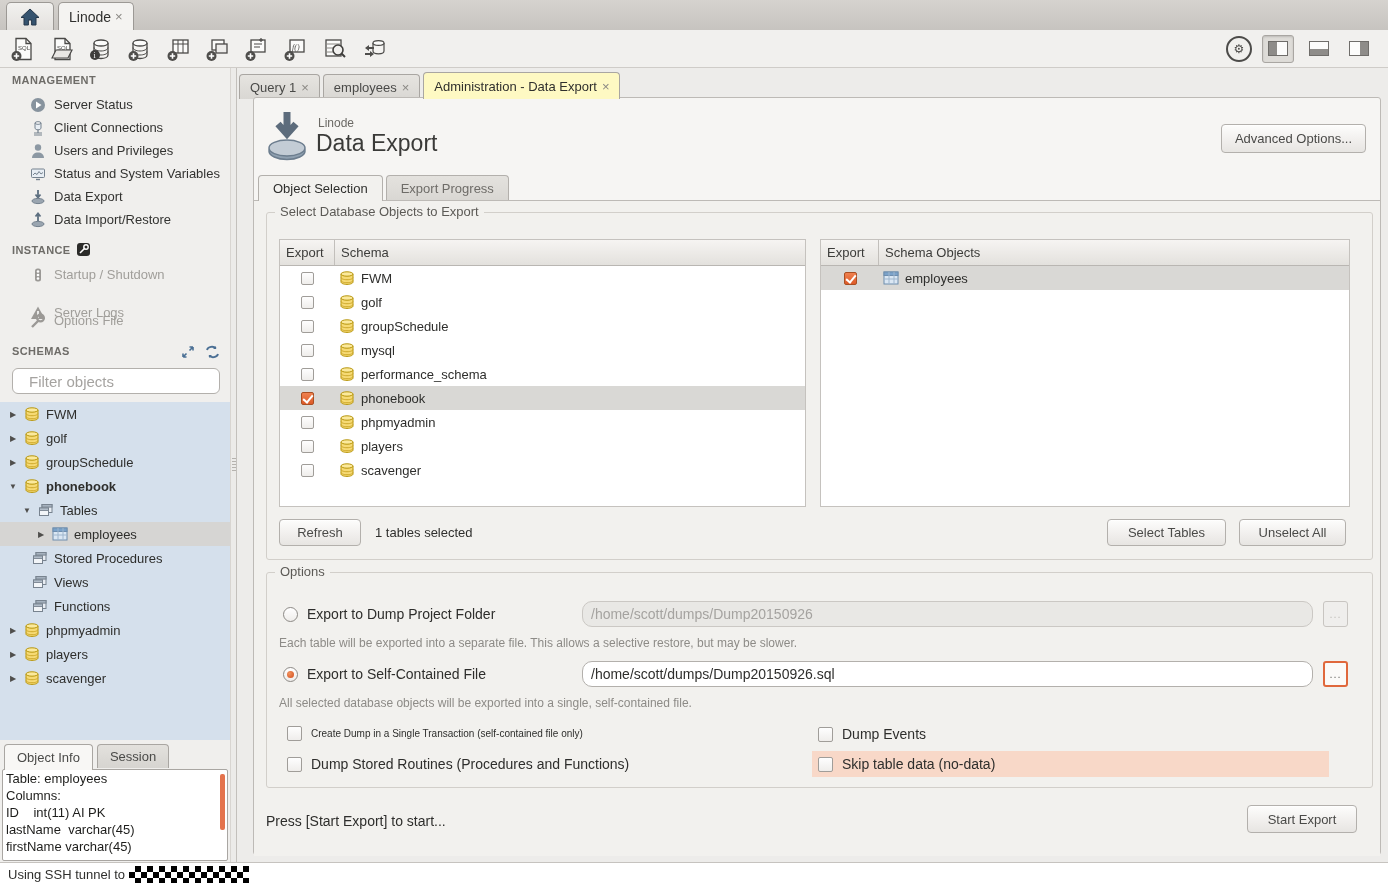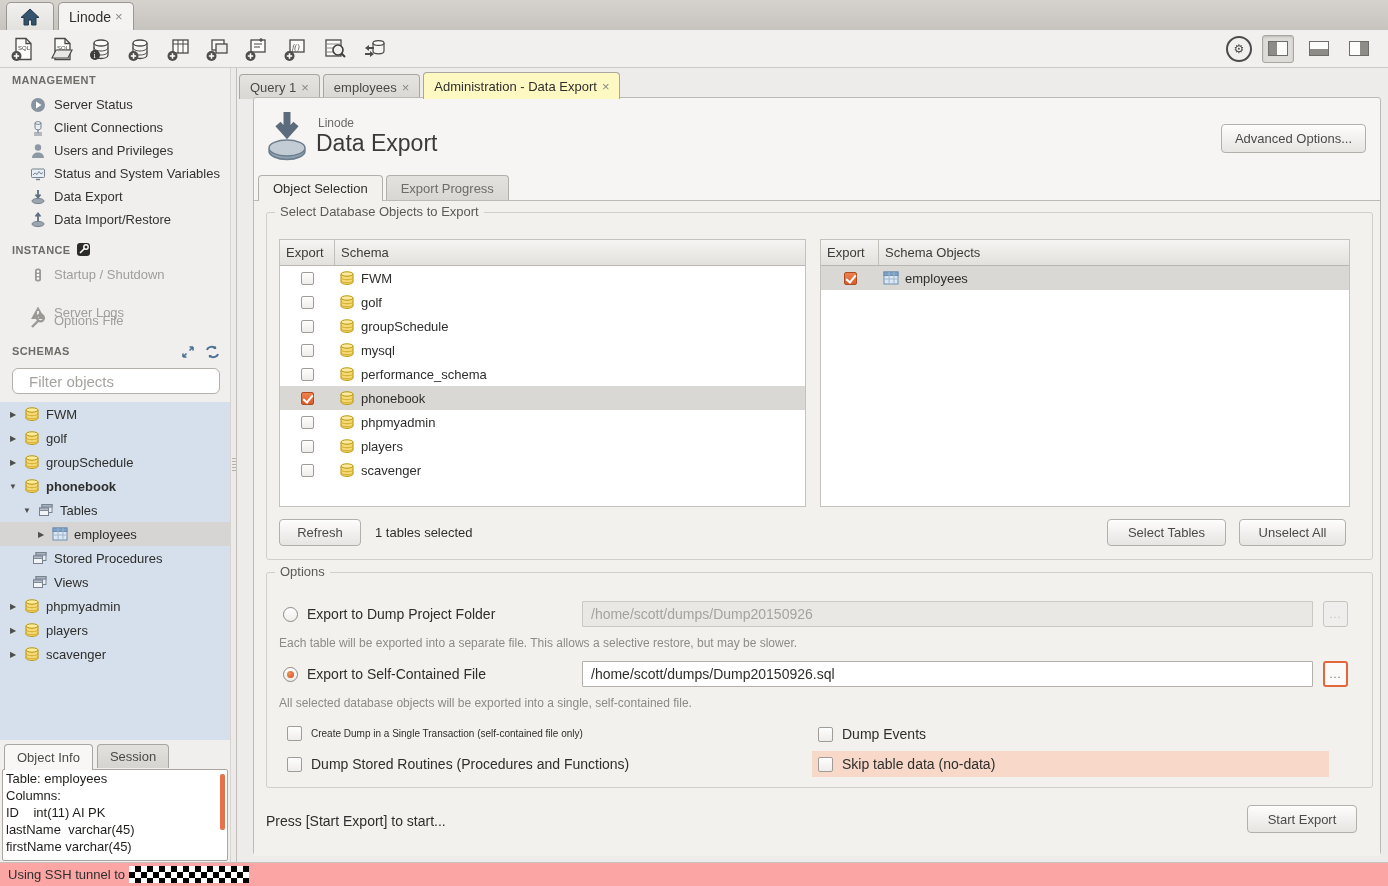--- a/index.html
+++ b/index.html
@@ -54,21 +54,21 @@
   .info-tabs{position:absolute;left:4px;top:676px;display:flex;gap:4px;}
   .itab{height:24px;padding:0 12px;display:flex;align-items:center;font-size:13px;color:#4a4a48;
     background:linear-gradient(#e3e1dd,#d6d4d0);border:1px solid #a9a6a2;border-bottom:none;border-radius:4px 4px 0 0;box-sizing:border-box;}
   .itab.active{background:#f8f7f5;height:26px;z-index:2;position:relative;}
   .info-box{position:absolute;left:2px;top:701px;width:226px;height:92px;background:#fff;
     border:1px solid #a9a6a2;border-radius:2px;box-sizing:border-box;overflow:hidden;}
   .info-line{white-space:pre;font-size:13px;line-height:17px;color:#1d1d1b;padding-left:3px;}
   .info-scroll{position:absolute;right:2px;top:4px;width:5px;height:56px;background:#e4734d;border-radius:2px;}
 
   
-  .statusbar{position:absolute;left:0;bottom:0;width:100%;height:24px;background:#fca5a5;
+  .statusbar{position:absolute;left:0;bottom:0;width:100%;height:24px;background:#ffffff;
     border-top:1px solid #c6c3bf;display:flex;align-items:center;padding-left:8px;box-sizing:border-box;color:#2f2f2d;}
   .checker{display:inline-block;width:120px;height:17px;margin-left:4px;
     background-image:linear-gradient(45deg,#000 25%,transparent 25%,transparent 75%,#000 75%),
                      linear-gradient(45deg,#000 25%,#fff 25%,#fff 75%,#000 75%);
     background-size:12px 12px;background-position:0 0,6px 6px;}
 
   
   .main{position:absolute;left:237px;top:68px;right:0;bottom:24px;}
   .maintabs{position:absolute;top:4px;left:2px;display:flex;gap:3px;align-items:flex-end;}
   .mtab{height:25px;padding:0 10px;display:flex;align-items:center;gap:5px;font-size:13px;color:#4a4a48;
@@ -121,21 +121,21 @@
   .refresh-btn{position:absolute;left:12px;top:0;width:82px;}
   .selcount{position:absolute;left:108px;top:6px;color:#2f2f2d;}
   .seltables-btn{position:absolute;left:840px;top:0;width:119px;}
   .unselect-btn{position:absolute;left:972px;top:0;width:107px;}
 
   .radio{width:15px;height:15px;border-radius:50%;border:1px solid #8d8a86;
     background:linear-gradient(#fff,#efedeb);box-sizing:border-box;position:relative;flex:none;}
   .radio.on::after{content:"";position:absolute;inset:3px;border-radius:50%;
     background:radial-gradient(circle at 35% 35%,#f0935f,#d44d1c);}
   .optrow{position:absolute;display:flex;align-items:center;gap:9px;color:#2e2e2c;}
-  .tinput{position:absolute;height:26px;border:1px solid #b3b0ac;border-radius:1px;background:#fff;
+  .tinput{position:absolute;height:26px;border:1px solid #b3b0ac;border-radius:10px;background:#fff;
     font-size:14px;color:#2e2e2c;padding:0 8px;box-sizing:border-box;font-family:"Liberation Sans",sans-serif;}
   .tinput.disabled{background:#e9e8e5;color:#a5a3a0;border-color:#cbc8c4;}
   .browse{position:absolute;width:25px;height:26px;border:1px solid #c8c5c1;border-radius:3px;
     background:#f1f0ee;color:#98968f;font-size:11px;letter-spacing:1px;display:flex;align-items:center;justify-content:center;box-sizing:border-box;}
   .browse.disabled{color:#c3c1bc;background:#efeeec;}
   .browse.focus{border:2px solid #e0683c;background:#fbfaf8;color:#6f6d69;}
   .hint{position:absolute;font-size:12px;color:#8d8b87;white-space:nowrap;}
   .cbrow{position:absolute;display:flex;align-items:center;gap:9px;color:#2e2e2c;}
   .cbrow.salmon{background:#f8d8c8;padding:5px 10px 5px 6px;width:517px;box-sizing:border-box;}
 
@@ -445,20 +445,26 @@
             <use href="#sym-folderset"></use>
           </svg>
           <span>Stored Procedures</span>
         </div>
       <div class="trow-s ind1" style="padding-left:32px;">
           <svg class="micon" width="16" height="14">
             <use href="#sym-folderset"></use>
           </svg>
           <span>Views</span>
         </div>
+      <div class="trow-s ind1" style="padding-left:32px;">
+          <svg class="micon" width="16" height="14">
+            <use href="#sym-folderset"></use>
+          </svg>
+          <span>Functions</span>
+        </div>
       <div class="trow-s ind0">
           <span class="arr">▶</span>
           <svg class="micon" width="16" height="14">
             <use href="#sym-cyl"></use>
           </svg>
           <span>phpmyadmin</span>
         </div>
       <div class="trow-s ind0">
           <span class="arr">▶</span>
           <svg class="micon" width="16" height="14">

